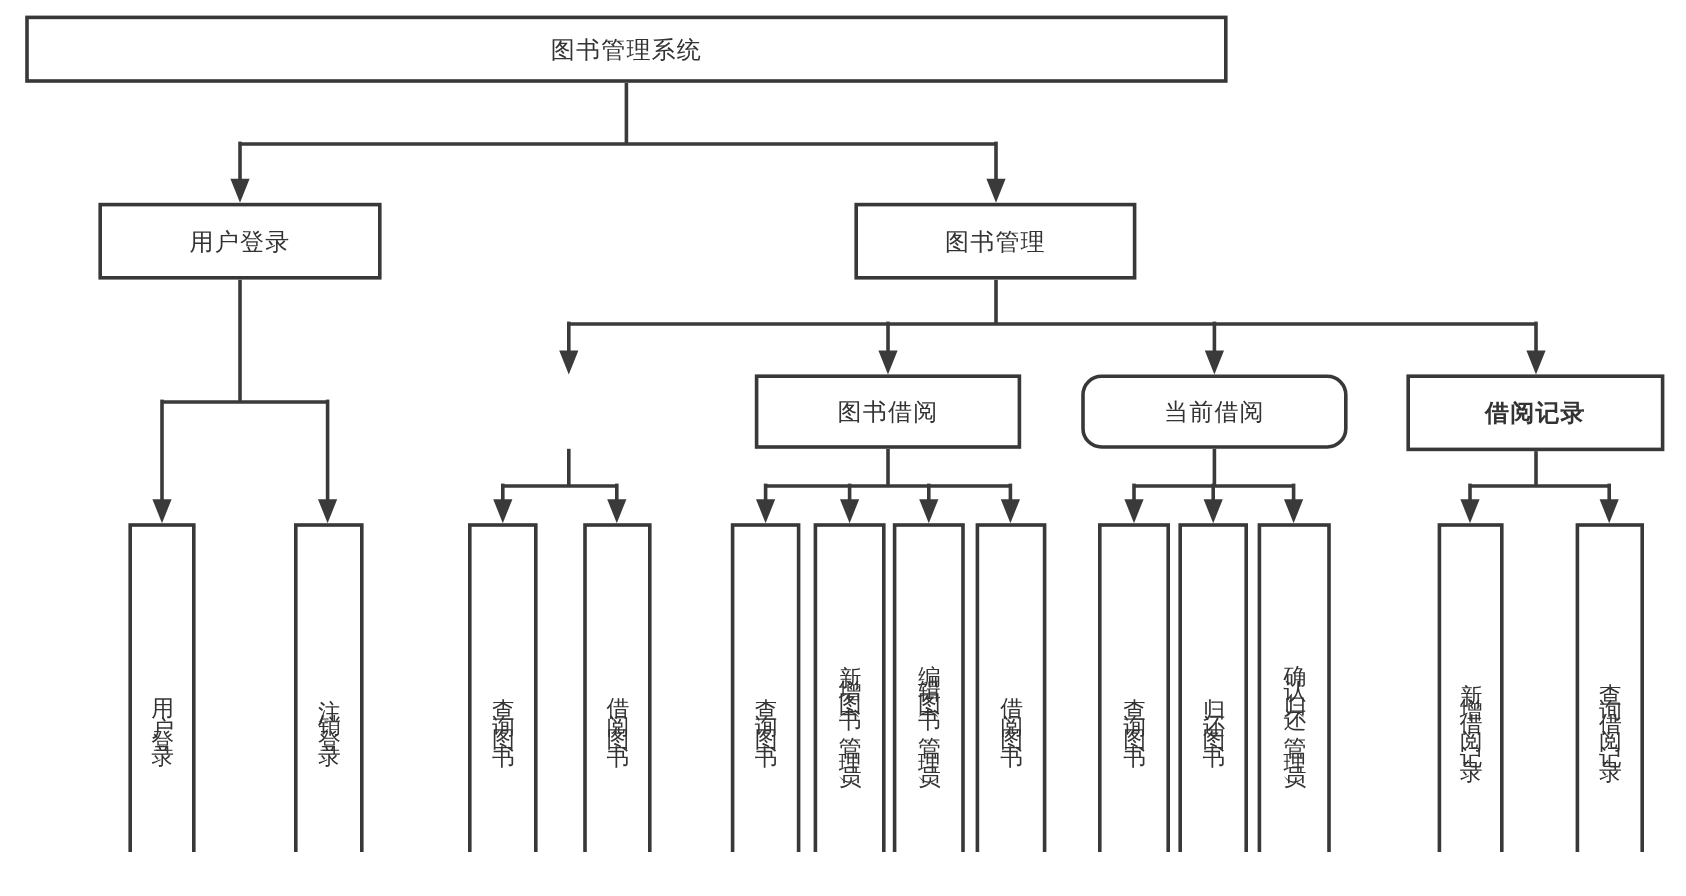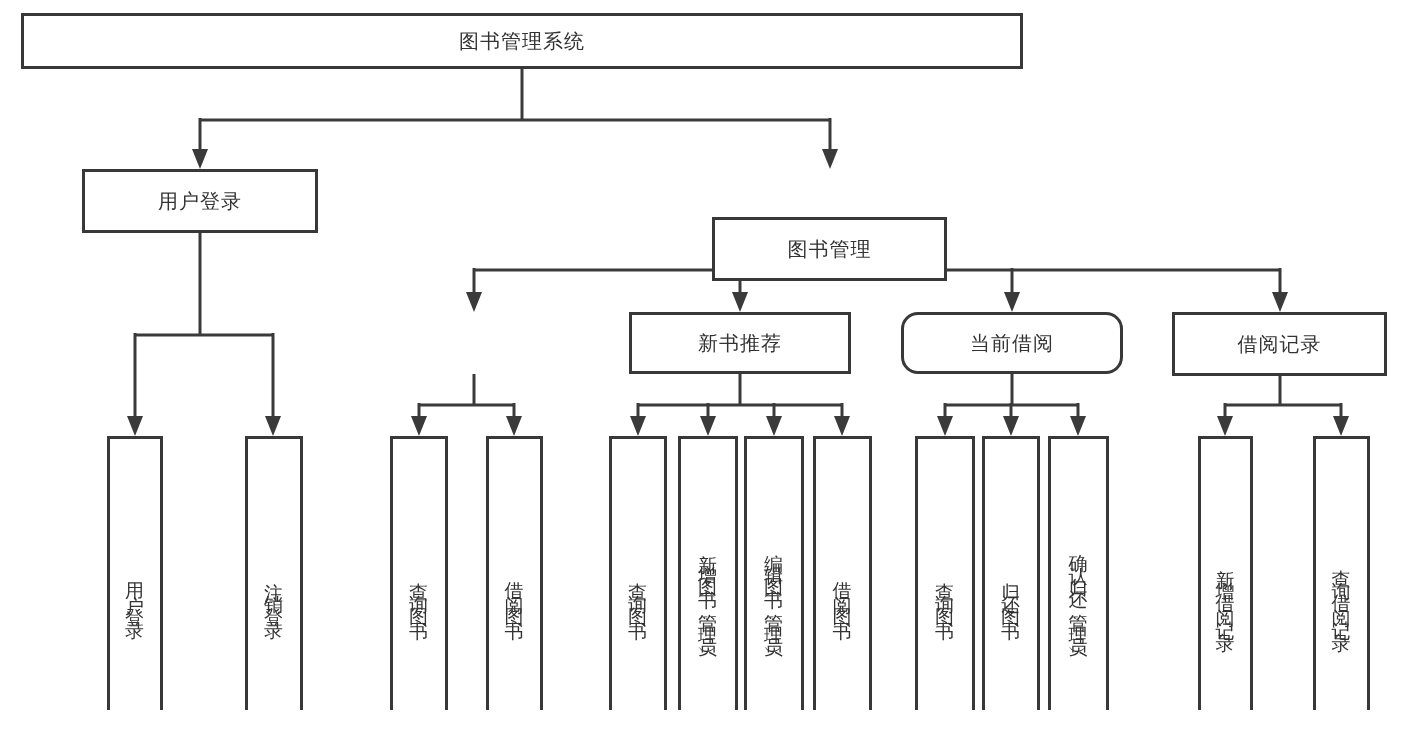--- a/index.html
+++ b/index.html
@@ -134,31 +134,31 @@
     </g>
   </svg>
 
   <div class="box" style="left:21px; top:13px; width:1002px; height:56px;">
     <span class="hlabel">图书管理系统</span>
   </div>
 
   <div class="box" style="left:82px; top:169px; width:236px; height:64px;">
     <span class="hlabel">用户登录</span>
   </div>
-  <div class="box" style="left:712px; top:169px; width:235px; height:64px;margin-top:48px;">
+  <div class="box" style="left:712px; top:169px; width:235px; height:64px;">
     <span class="hlabel">图书管理</span>
   </div>
 
   <div class="box" style="left:629px; top:312px; width:222px; height:62px;">
-    <span class="hlabel">新书推荐</span>
+    <span class="hlabel">图书借阅</span>
   </div>
   <div class="box" style="left:901px; top:312px; width:222px; height:62px;border-radius:17px;">
     <span class="hlabel">当前借阅</span>
   </div>
-  <div class="box" style="left:1172px; top:312px; width:215px; height:64px;">
+  <div class="box" style="left:1172px; top:312px; width:215px; height:64px;font-weight:bold;">
     <span class="hlabel">借阅记录</span>
   </div>
 
   <div class="box vbox" style="left:107px; top:436px; width:56px; height:301px;">
     <span class="vlabel">用户登录</span>
   </div>
   <div class="box vbox" style="left:245px; top:436px; width:58px; height:301px;">
     <span class="vlabel">注销登录</span>
   </div>
 

